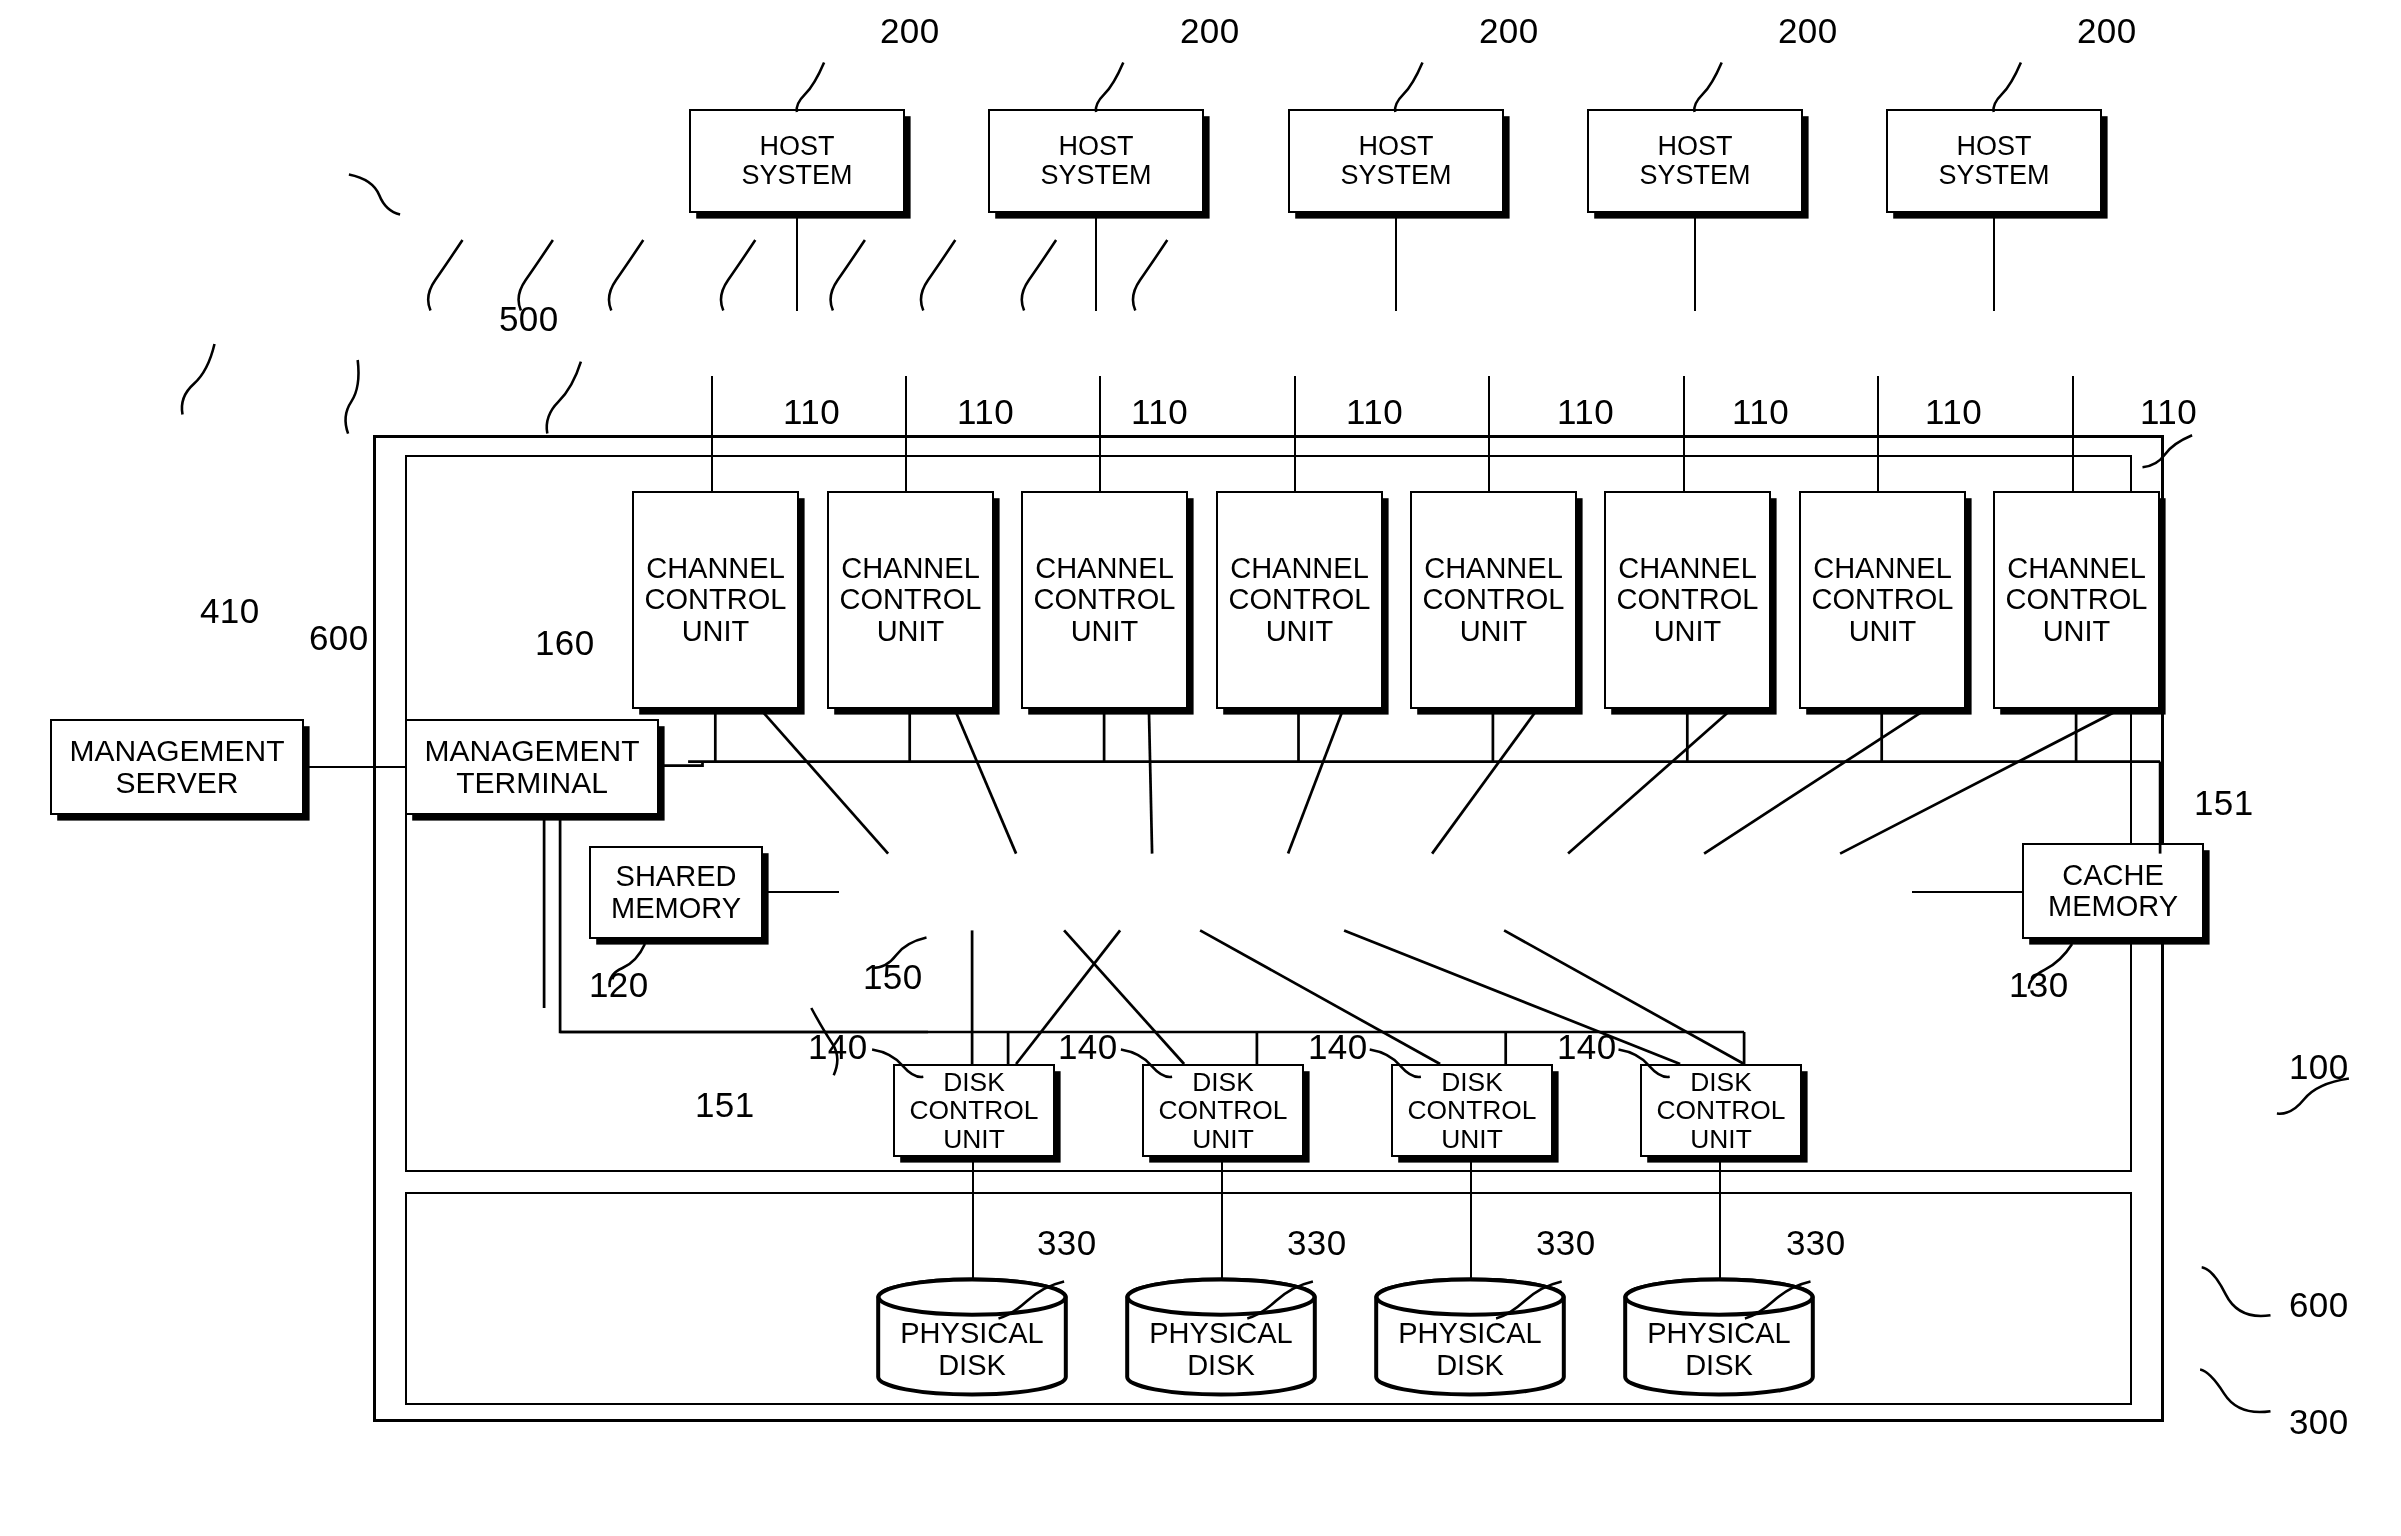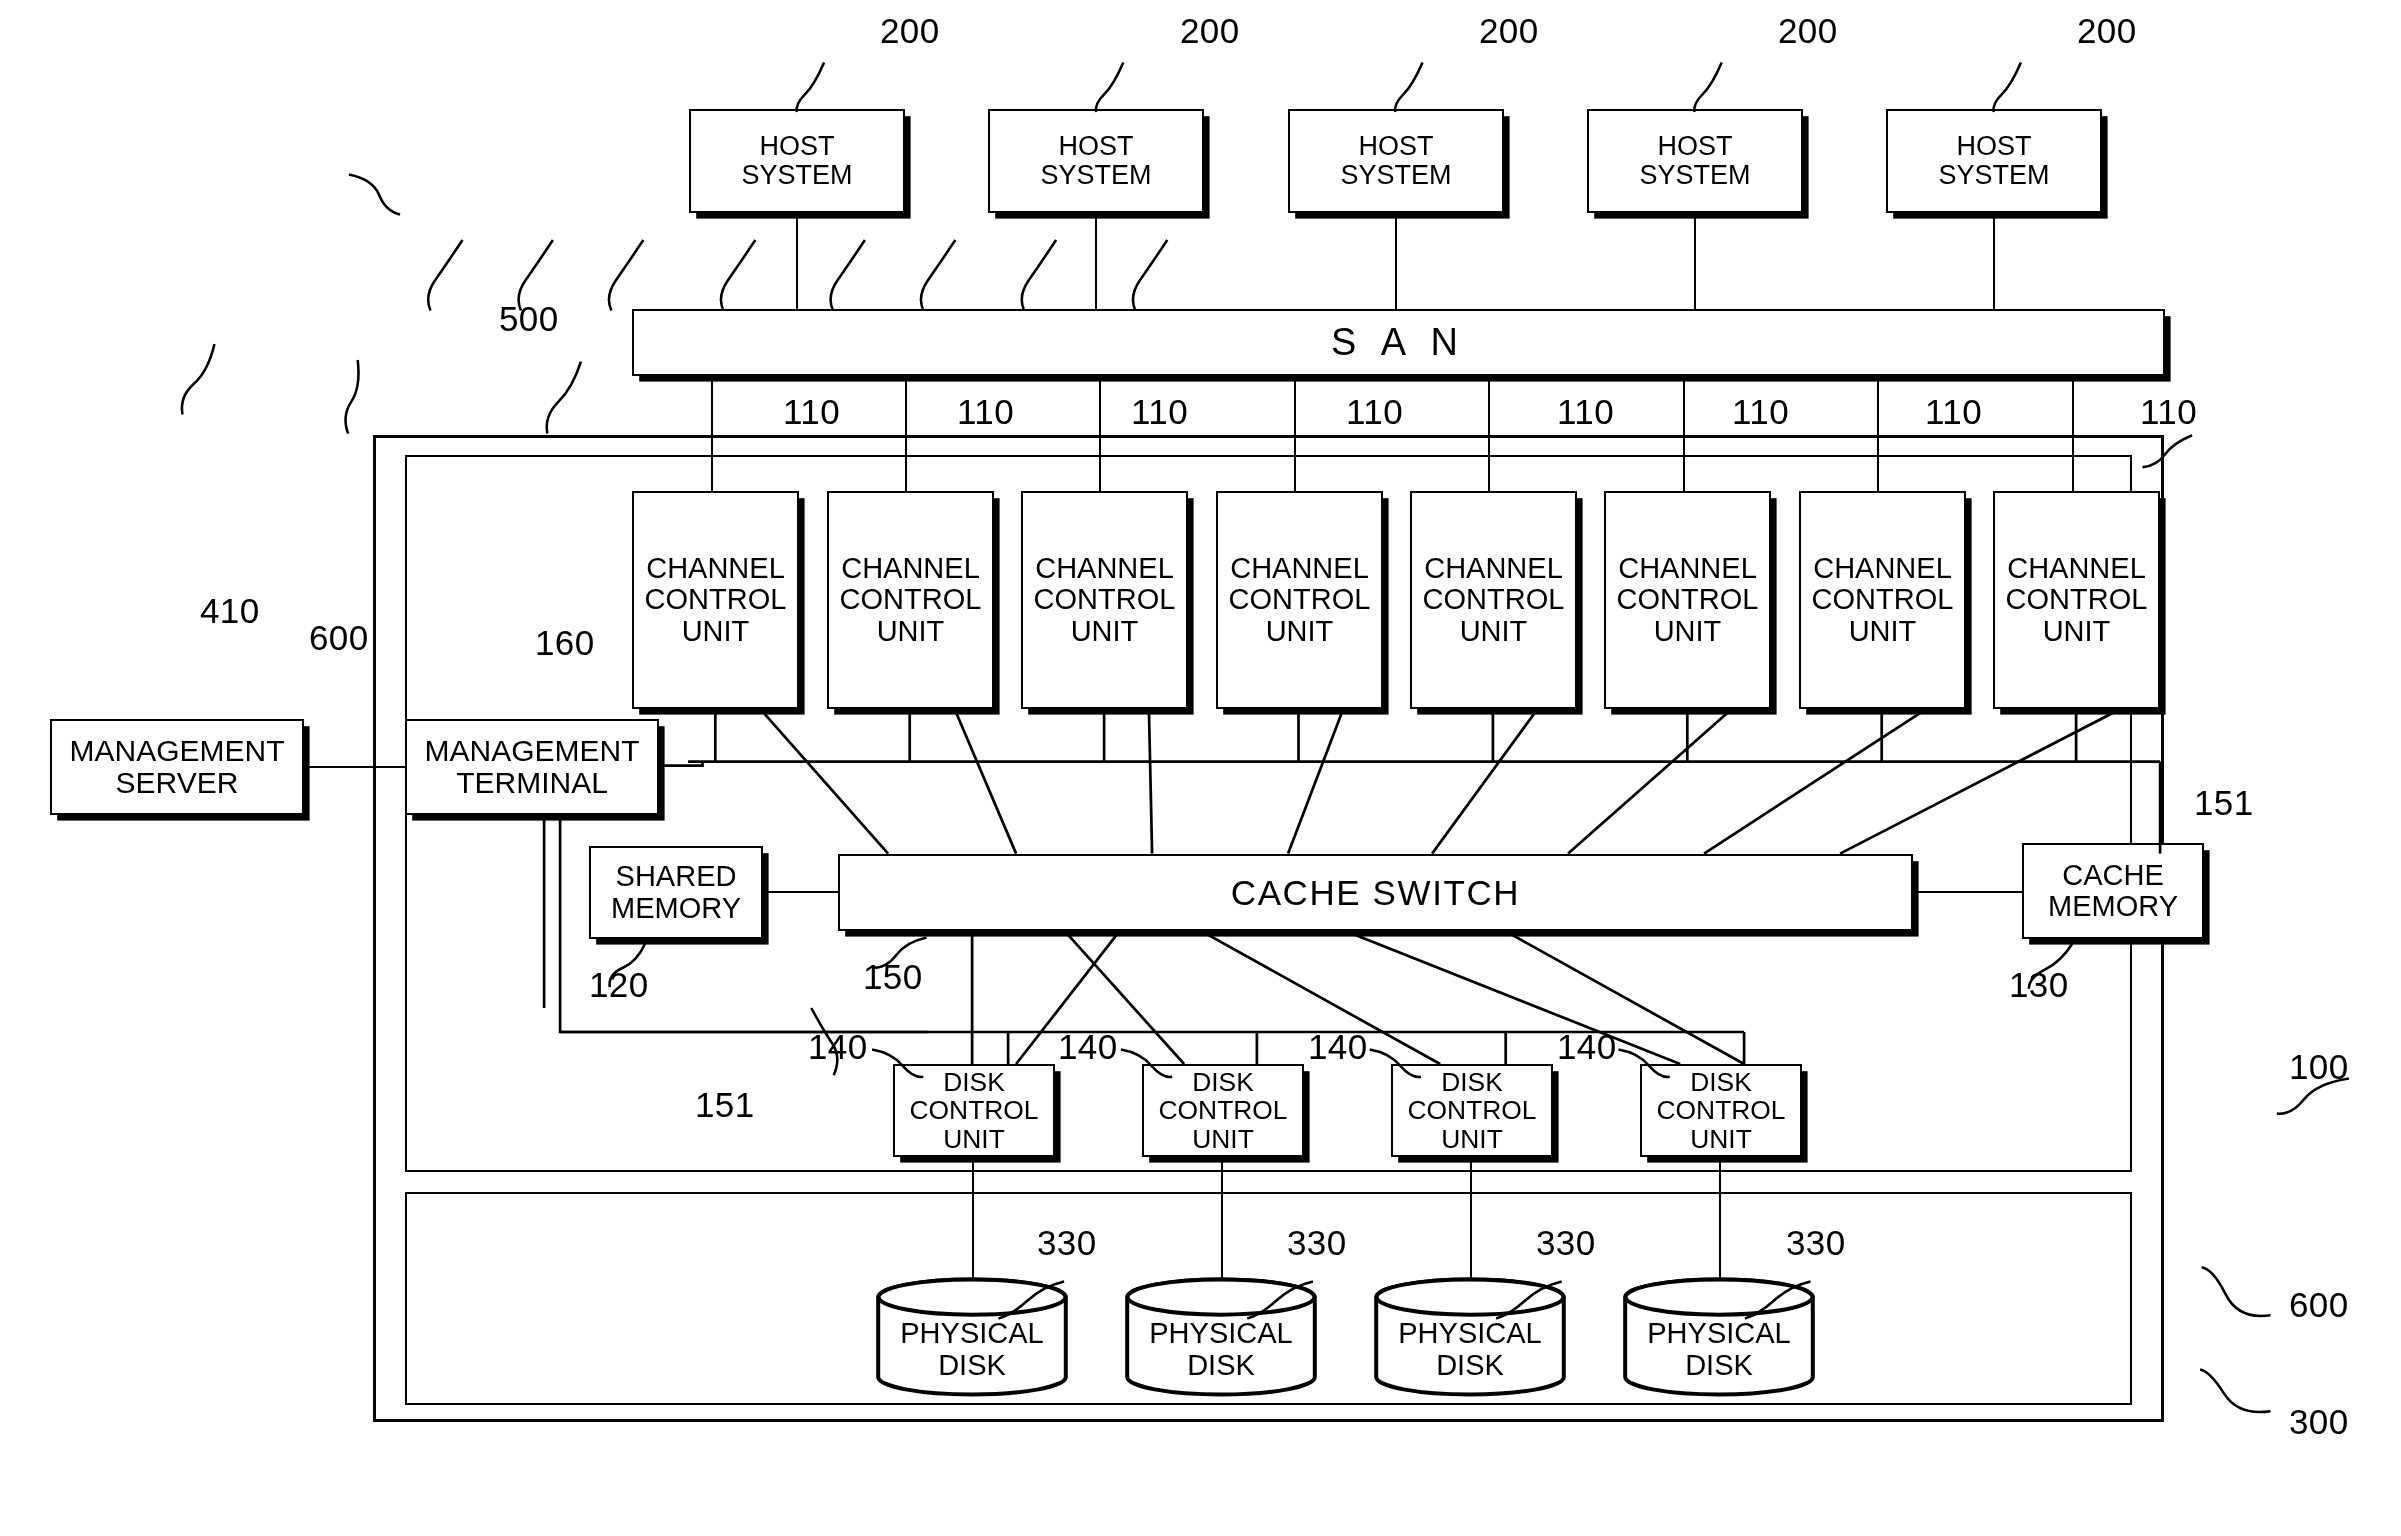--- a/index.html
+++ b/index.html
@@ -96,23 +96,20 @@
       <span>SYSTEM</span>
     </span>
   </div>
 
   <div class="ln lnv" style="left:796px;top:213px;height:98px;"></div>
   <div class="ln lnv" style="left:1095px;top:213px;height:98px;"></div>
   <div class="ln lnv" style="left:1395px;top:213px;height:98px;"></div>
   <div class="ln lnv" style="left:1694px;top:213px;height:98px;"></div>
   <div class="ln lnv" style="left:1993px;top:213px;height:98px;"></div>
 
-  <div class="pbox t-san" style="left:632px;top:309px;width:1533px;height:67px;">
-    <span class="lbl">S A N</span>
-  </div>
 
   <div class="ln lnv" style="left:711px;top:376px;height:115px;"></div>
   <div class="ln lnv" style="left:905px;top:376px;height:115px;"></div>
   <div class="ln lnv" style="left:1099px;top:376px;height:115px;"></div>
   <div class="ln lnv" style="left:1294px;top:376px;height:115px;"></div>
   <div class="ln lnv" style="left:1488px;top:376px;height:115px;"></div>
   <div class="ln lnv" style="left:1683px;top:376px;height:115px;"></div>
   <div class="ln lnv" style="left:1877px;top:376px;height:115px;"></div>
   <div class="ln lnv" style="left:2072px;top:376px;height:115px;"></div>
 
@@ -189,23 +186,20 @@
 
   <div class="ln lnh" style="left:304px;top:766px;width:104px;"></div>
 
   <div class="pbox t-mem" style="left:589px;top:846px;width:174px;height:93px;">
     <span class="lbl">
       <span>SHARED</span><br>
       <span>MEMORY</span>
     </span>
   </div>
 
-  <div class="pbox t-cs" style="left:838px;top:854px;width:1075px;height:77px;">
-    <span class="lbl">CACHE  SWITCH</span>
-  </div>
 
   <div class="pbox t-mem" style="left:2022px;top:843px;width:182px;height:96px;">
     <span class="lbl">
       <span>CACHE</span><br>
       <span>MEMORY</span>
     </span>
   </div>
 
   <div class="ln lnh" style="left:763px;top:891px;width:76px;"></div>
   <div class="ln lnh" style="left:1912px;top:891px;width:111px;"></div>

